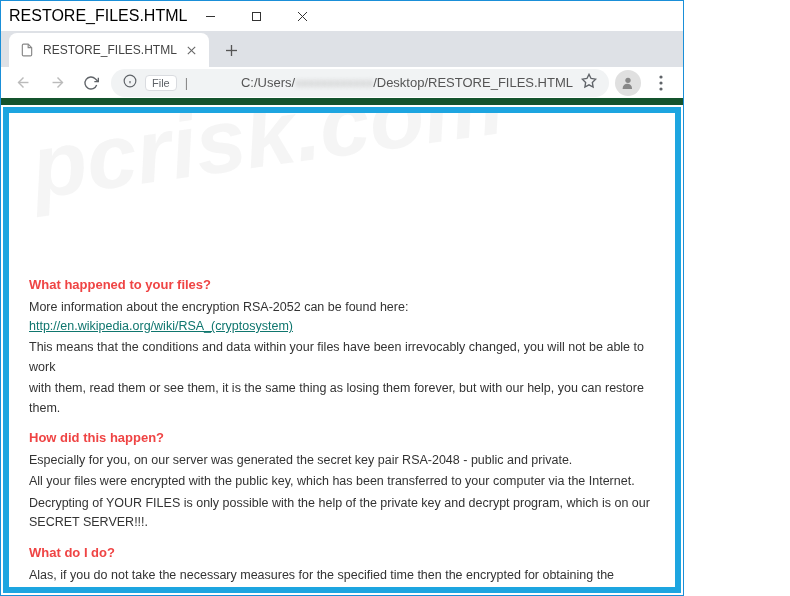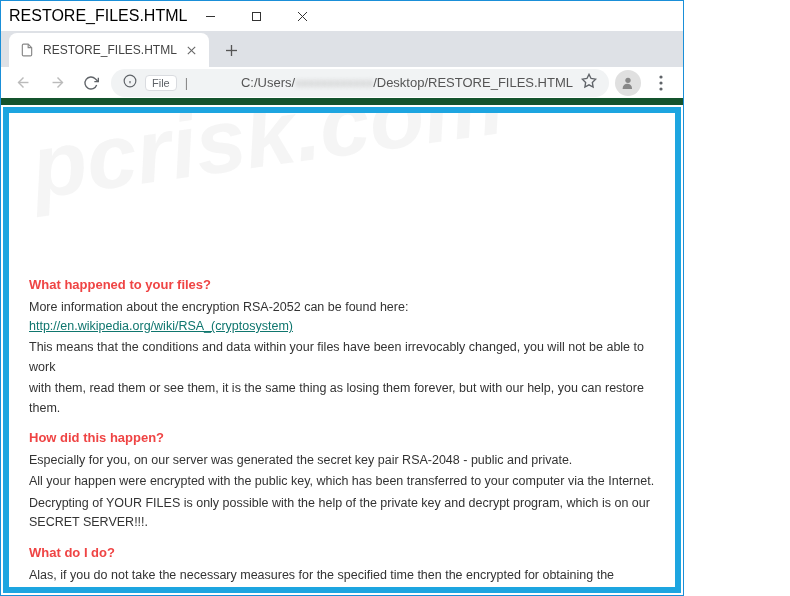--- a/index.html
+++ b/index.html
@@ -145,21 +145,21 @@
       <div class="watermark">pcrisk.com</div>
 
       <div class="heading">What happened to your files?</div>
       <div class="para"><span>More information about the encryption RSA-2052 can be found here: </span><a class="link">http://en.wikipedia.org/wiki/RSA_(cryptosystem)</a></div>
 
       <div class="para">This means that the conditions and data within your files have been irrevocably changed, you will not be able to work</div>
       <div class="para">with them, read them or see them, it is the same thing as losing them forever, but with our help, you can restore them.</div>
 
       <div class="heading">How did this happen?</div>
       <div class="para">Especially for you, on our server was generated the secret key pair RSA-2048 - public and private.</div>
-      <div class="para">All your happen were encrypted with the public key, which has been transferred to your computer via the Internet.</div>
+      <div class="para">All your files were encrypted with the public key, which has been transferred to your computer via the Internet.</div>
       <div class="para">Decrypting of YOUR FILES is only possible with the help of the private key and decrypt program, which is on our SECRET SERVER!!!.</div>
 
       <div class="heading">What do I do?</div>
       <div class="para">Alas, if you do not take the necessary measures for the specified time then the encrypted for obtaining the private key will be changed.</div>
 
     </div>
   </div>
 
 </div>
 

